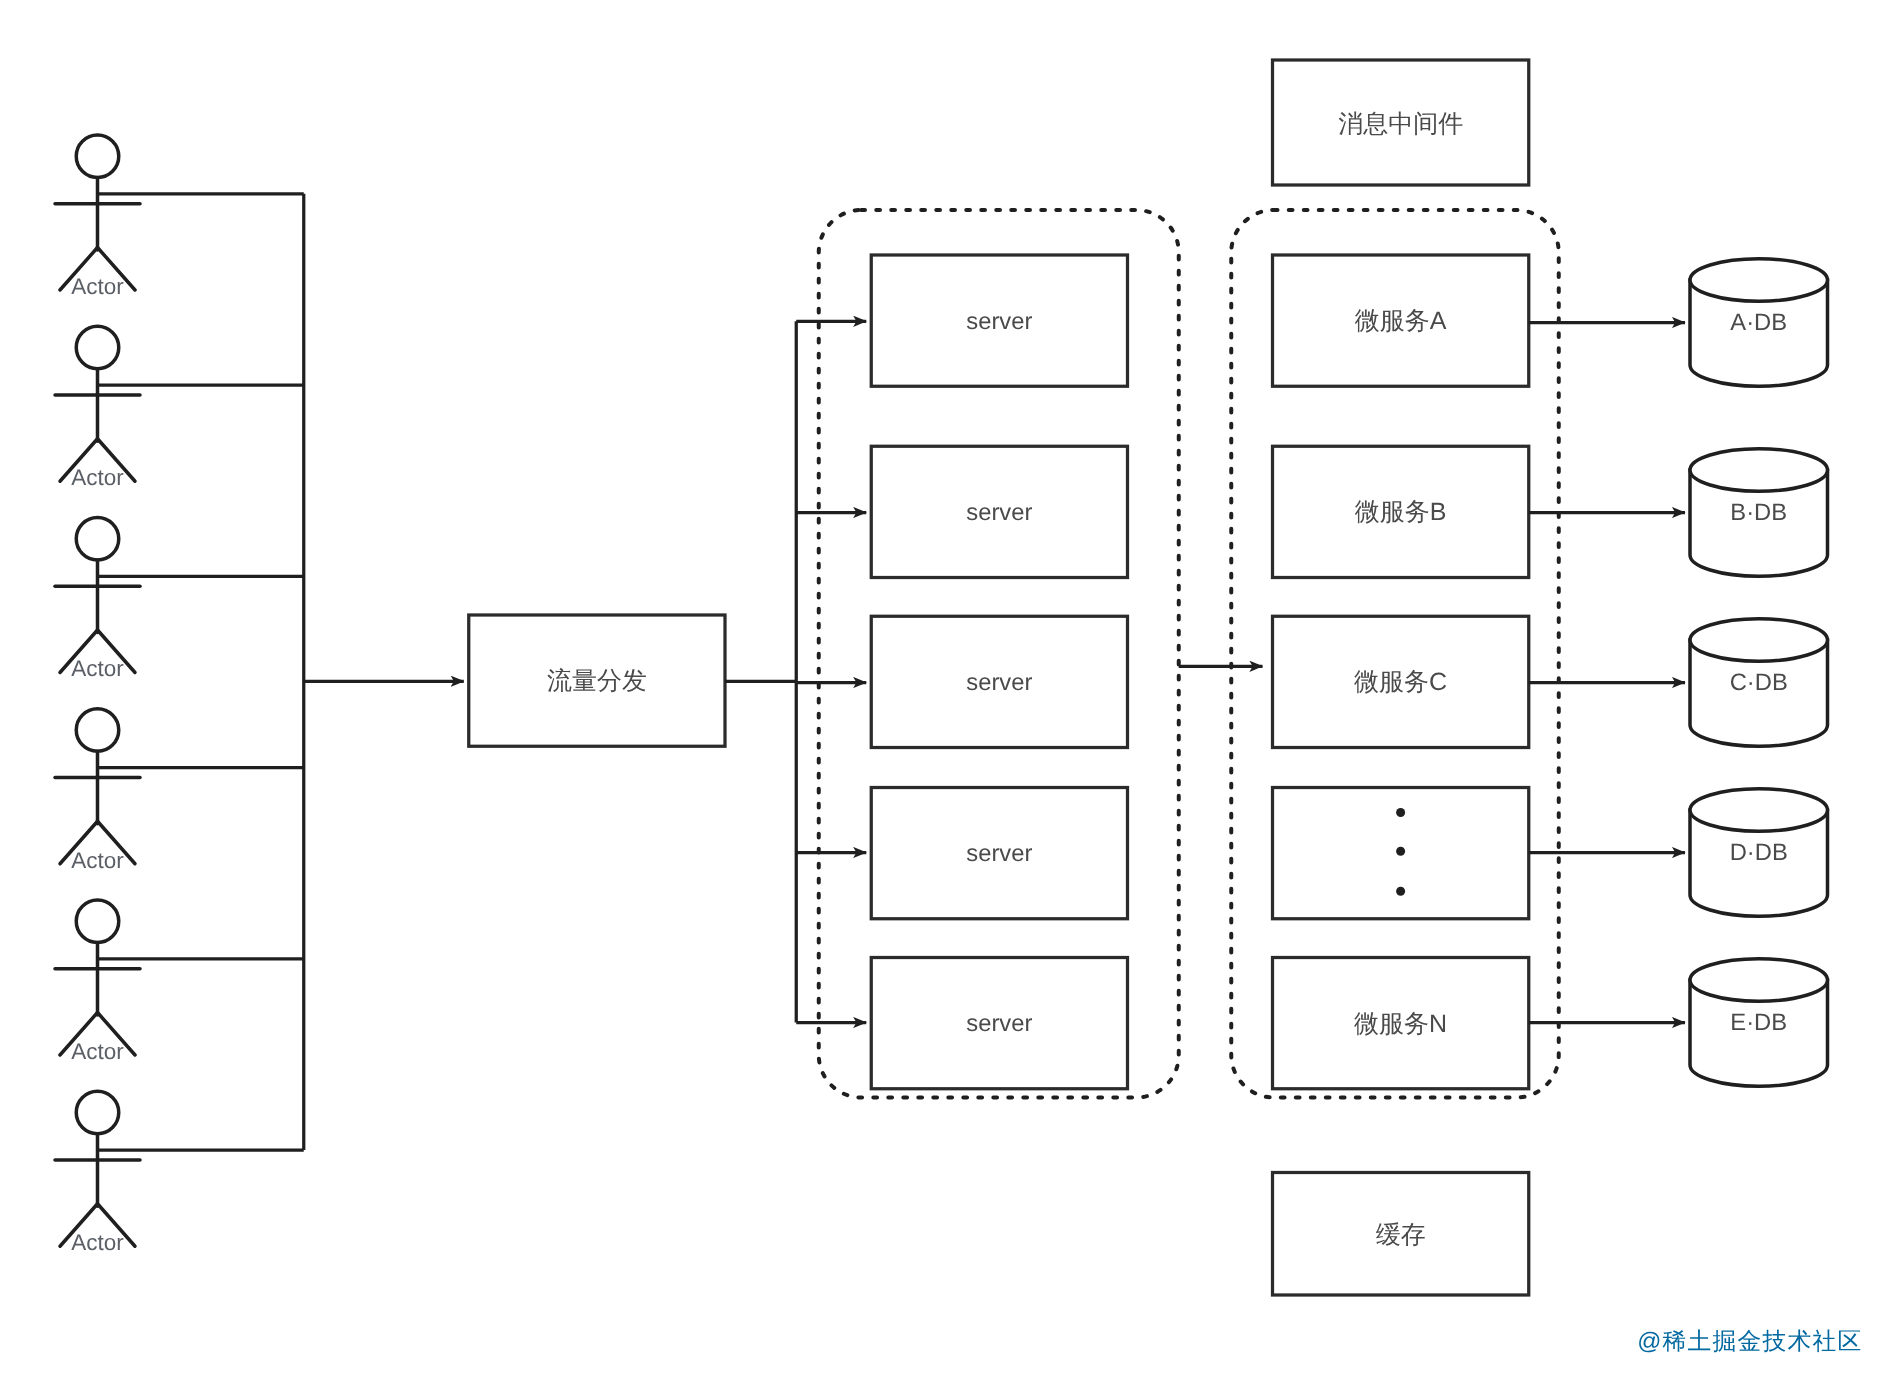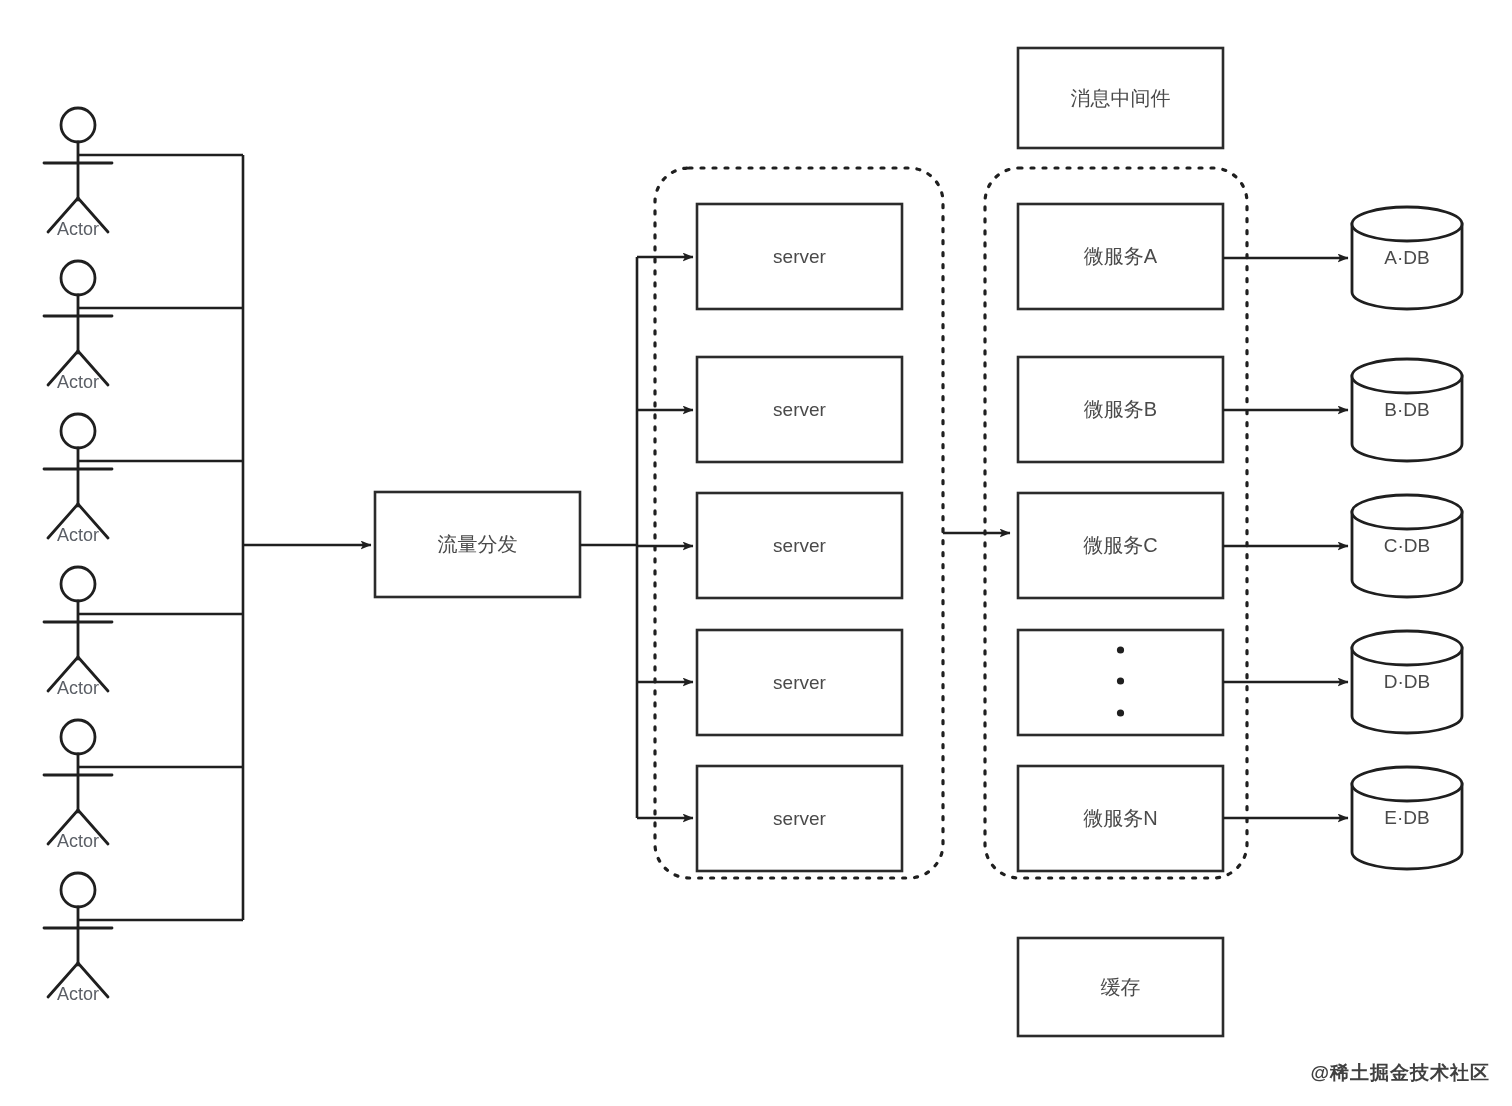--- a/index.html
+++ b/index.html
@@ -51,24 +51,23 @@
     fill: #4a4a4a;
     text-anchor: middle;
     dominant-baseline: middle;
   }
   .watermark-text {
     position: absolute;
     right: 22px;
     bottom: 20px;
     font-family: "Liberation Sans", "DejaVu Sans", sans-serif;
     font-size: 19px;
-    color: #404040;
+    color: #0369a1;
     letter-spacing: 1px;
     white-space: nowrap;
-    font-weight: bold;
   }
   .box-rect {
     fill: #ffffff;
     stroke: #2b2b2b;
     stroke-width: 2.6;
   }
   .group-dashed {
     fill: none;
     stroke: #1f1f1f;
     stroke-width: 3.2;

